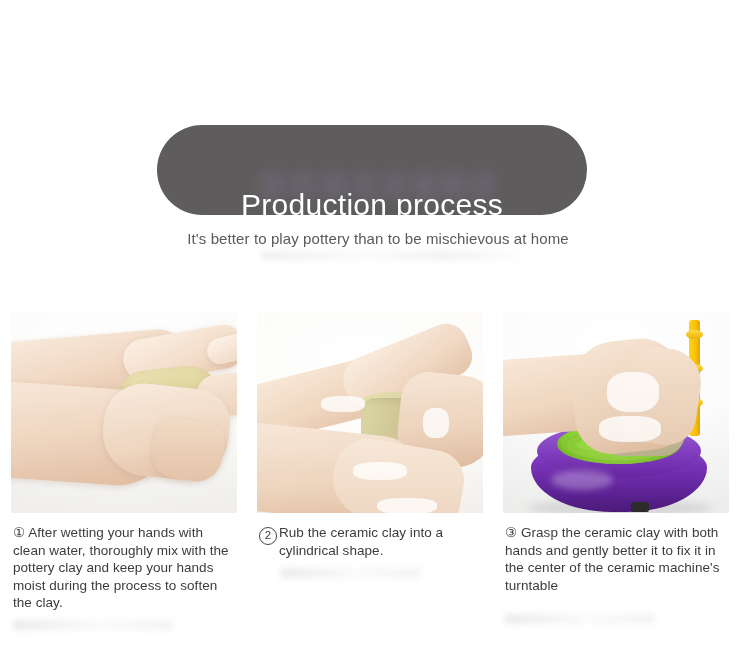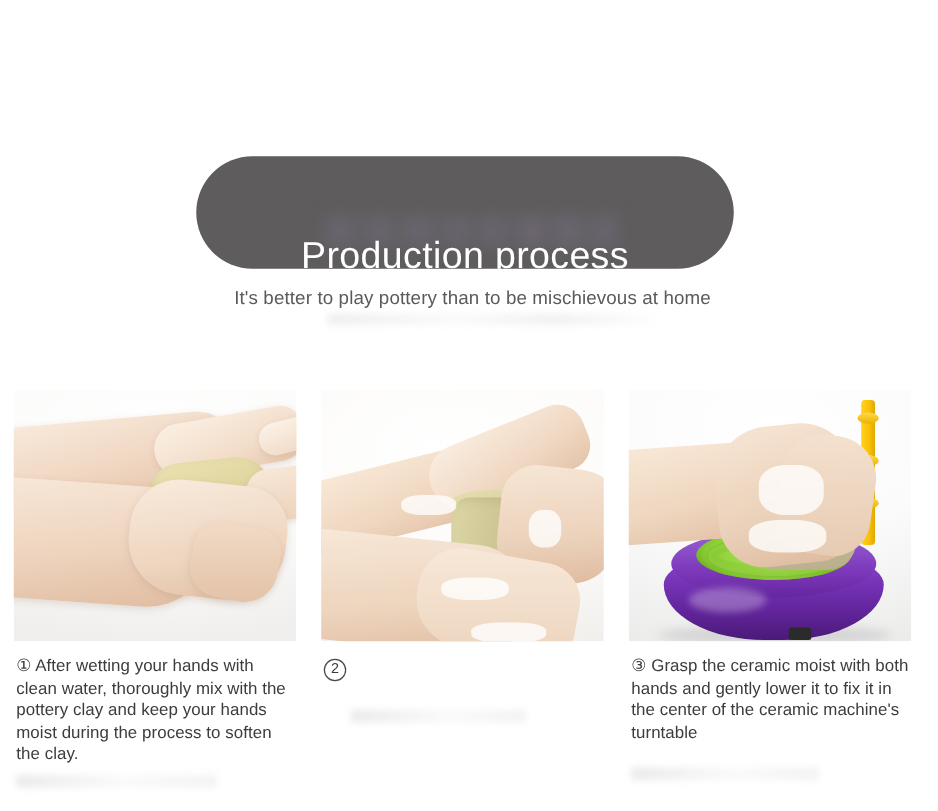--- a/index.html
+++ b/index.html
@@ -445,20 +445,21 @@
         <div class="p2-hand-right"></div>
         <div class="p2-arm-lower"></div>
         <div class="p2-hand-lower"></div>
         <div class="slip" style="left:64px;top:84px;width:44px;height:16px;"></div>
         <div class="slip" style="left:96px;top:150px;width:54px;height:18px;"></div>
         <div class="slip" style="left:166px;top:96px;width:26px;height:30px;"></div>
         <div class="slip" style="left:120px;top:186px;width:60px;height:16px;"></div>
       </div>
       <div class="caption indent">
         <span class="num-badge">2</span>
+        <span>Rub the ceramic clay into a cylindrical shape.</span>
         <div class="cap-smudge s2"></div>
       </div>
     </div>
 
     <div class="step">
       <div class="photo">
         <div class="sweep g3"></div>
         <div class="rod"></div>
         <div class="rod-knob" style="top:18px;"></div>
         <div class="rod-knob" style="top:52px;"></div>
@@ -473,19 +474,19 @@
         <div class="wheel-switch"></div>
         <div class="p3-clay"></div>
         <div class="p3-arm"></div>
         <div class="p3-hands"></div>
         <div class="p3-hand2"></div>
         <div class="slip" style="left:104px;top:60px;width:52px;height:40px;"></div>
         <div class="slip" style="left:96px;top:104px;width:62px;height:26px;"></div>
       </div>
       <div class="caption">
         <span>③</span>
-        <span>Grasp the ceramic moist with both hands and gently lower it to fix it in the center of the ceramic machine's turntable</span>
+        <span>Grasp the ceramic clay with both hands and gently better it to fix it in the center of the ceramic machine's turntable</span>
         <div class="cap-smudge s3"></div>
       </div>
     </div>
 
   </div>
 </div>
 
 </body></html>

